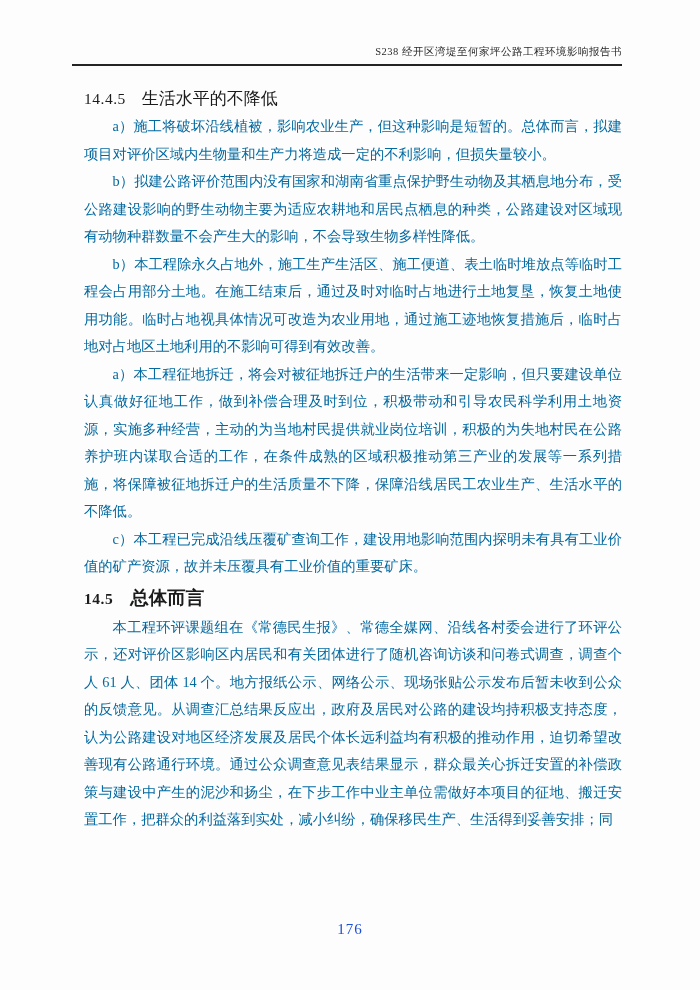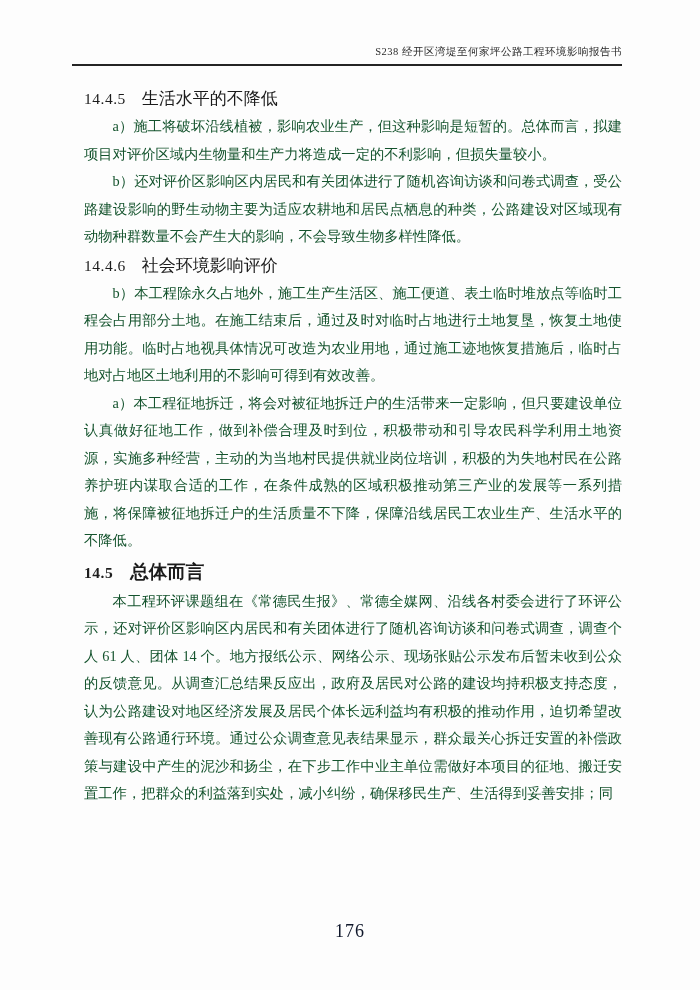--- a/index.html
+++ b/index.html
@@ -72,55 +72,53 @@
     font-family: "Liberation Sans", "DejaVu Sans", sans-serif;
     color: #1b1b1b;
   }
   .para {
     margin: 0;
     font-size: 14.3px;
     line-height: 27.5px;
     text-align: justify;
     text-justify: inter-ideograph;
     text-indent: 2em;
-    color: #14532d;
+    color: #0369a1;
   }
   .footer {
     position: absolute;
     top: 921px;
     left: 0;
     width: 700px;
     text-align: center;
-    font-size: 18px;
+    font-size: 15px;
     letter-spacing: 1px;
-    color: #0f172a;
+    color: #1d4ed8;
   }
 </style>
 </head>
 <body>
 
 <div class="page">
 
   <div class="header">
     <span class="header-title">S238 经开区湾堤至何家坪公路工程环境影响报告书</span>
   </div>
 
   <div class="content">
 
     <h3 class="sec-heading">
       <span class="sec-num">14.4.5</span><span class="sec-title">生活水平的不降低</span>
     </h3>
     <p class="para">a）施工将破坏沿线植被，影响农业生产，但这种影响是短暂的。总体而言，拟建项目对评价区域内生物量和生产力将造成一定的不利影响，但损失量较小。</p>
-    <p class="para">b）还对评价区影响区内居民和有关团体进行了随机咨询访谈和问卷式调查，受公路建设影响的野生动物主要为适应农耕地和居民点栖息的种类，公路建设对区域现有动物种群数量不会产生大的影响，不会导致生物多样性降低。</p>
+    <p class="para">b）拟建公路评价范围内没有国家和湖南省重点保护野生动物及其栖息地分布，受公路建设影响的野生动物主要为适应农耕地和居民点栖息的种类，公路建设对区域现有动物种群数量不会产生大的影响，不会导致生物多样性降低。</p>
 
-    <h3 class="sec-heading">
-      <span class="sec-num">14.4.6</span><span class="sec-title">社会环境影响评价</span>
-    </h3>
     <p class="para">b）本工程除永久占地外，施工生产生活区、施工便道、表土临时堆放点等临时工程会占用部分土地。在施工结束后，通过及时对临时占地进行土地复垦，恢复土地使用功能。临时占地视具体情况可改造为农业用地，通过施工迹地恢复措施后，临时占地对占地区土地利用的不影响可得到有效改善。</p>
     <p class="para">a）本工程征地拆迁，将会对被征地拆迁户的生活带来一定影响，但只要建设单位认真做好征地工作，做到补偿合理及时到位，积极带动和引导农民科学利用土地资源，实施多种经营，主动的为当地村民提供就业岗位培训，积极的为失地村民在公路养护班内谋取合适的工作，在条件成熟的区域积极推动第三产业的发展等一系列措施，将保障被征地拆迁户的生活质量不下降，保障沿线居民工农业生产、生活水平的不降低。</p>
+    <p class="para">c）本工程已完成沿线压覆矿查询工作，建设用地影响范围内探明未有具有工业价值的矿产资源，故并未压覆具有工业价值的重要矿床。</p>
 
     <h2 class="sec-heading-bold">
       <span class="sec-num">14.5</span><span class="sec-title">总体而言</span>
     </h2>
     <p class="para">本工程环评课题组在《常德民生报》、常德全媒网、沿线各村委会进行了环评公示，还对评价区影响区内居民和有关团体进行了随机咨询访谈和问卷式调查，调查个人 61 人、团体 14 个。地方报纸公示、网络公示、现场张贴公示发布后暂未收到公众的反馈意见。从调查汇总结果反应出，政府及居民对公路的建设均持积极支持态度，认为公路建设对地区经济发展及居民个体长远利益均有积极的推动作用，迫切希望改善现有公路通行环境。通过公众调查意见表结果显示，群众最关心拆迁安置的补偿政策与建设中产生的泥沙和扬尘，在下步工作中业主单位需做好本项目的征地、搬迁安置工作，把群众的利益落到实处，减小纠纷，确保移民生产、生活得到妥善安排；同</p>
 
   </div>
 
   <div class="footer">
     <span>176</span>

